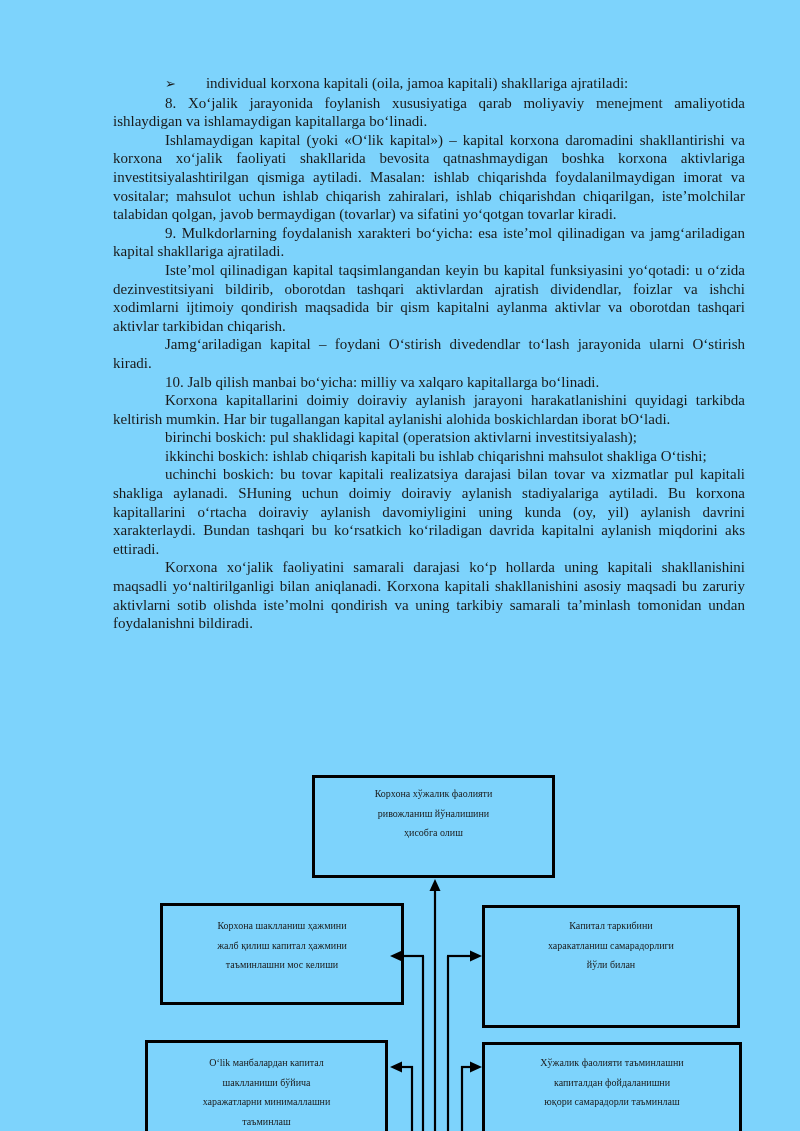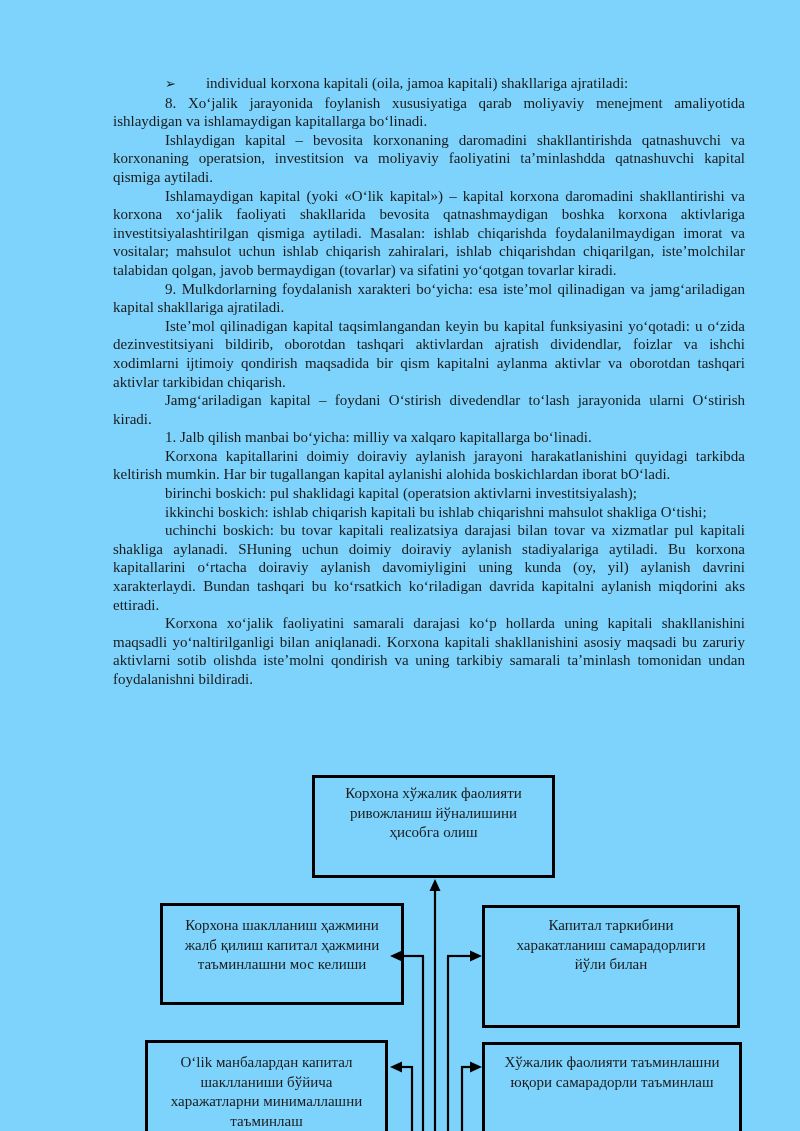--- a/index.html
+++ b/index.html
@@ -24,45 +24,44 @@
   .bullet-marker{
     font-family:"DejaVu Sans", sans-serif;
     font-size:13px;
     margin-right:30px;
   }
   .flow-box{
     position:absolute;
     border:3px solid #000;
     box-sizing:border-box;
     text-align:center;
-    font-size:15px;line-height:19.5px;
+    font-size:10px;line-height:19.5px;
     background:transparent;
   }
   .flow-box .bl{white-space:nowrap;}
   .box-top{left:312px;top:775px;width:243px;height:103px;padding-top:6px;}
   .box-mid-left{left:160px;top:903px;width:244px;height:102px;padding-top:10px;}
   .box-mid-right{left:482px;top:905px;width:258px;height:123px;padding-top:8px;}
   .box-bot-left{left:145px;top:1040px;width:243px;height:125px;padding-top:10px;}
   .box-bot-right{left:482px;top:1042px;width:260px;height:123px;padding-top:8px;}
   .arrows{position:absolute;left:0;top:0;pointer-events:none;}
 </style>
 </head>
 <body>
 
 <div class="page">
 
   <div class="body-text">
     <p class="bullet-line"><span class="bullet-marker">➢</span><span>individual korxona kapitali (oila, jamoa kapitali) shakllariga ajratiladi:</span></p>
     <p>8. Xoʻjalik jarayonida foylanish xususiyatiga qarab moliyaviy menejment amaliyotida ishlaydigan va ishlamaydigan kapitallarga boʻlinadi.</p>
-    <p>Ishlaydigan kapital – bevosita korxonaning daromadini shakllantirishda qatnashuvchi va korxonaning operatsion, investitsion va moliyaviy faoliyatini ta’minlashdda qatnashuvchi kapital qismiga aytiladi.</p>
     <p>Ishlamaydigan kapital (yoki «Oʻlik kapital») – kapital korxona daromadini shakllantirishi va korxona xoʻjalik faoliyati shakllarida bevosita qatnashmaydigan boshka korxona aktivlariga investitsiyalashtirilgan qismiga aytiladi. Masalan: ishlab chiqarishda foydalanilmaydigan imorat va vositalar; mahsulot uchun ishlab chiqarish zahiralari, ishlab chiqarishdan chiqarilgan, iste’molchilar talabidan qolgan, javob bermaydigan (tovarlar) va sifatini yoʻqotgan tovarlar kiradi.</p>
     <p>9. Mulkdorlarning foydalanish xarakteri boʻyicha: esa iste’mol qilinadigan va jamgʻariladigan kapital shakllariga ajratiladi.</p>
     <p>Iste’mol qilinadigan kapital taqsimlangandan keyin bu kapital funksiyasini yoʻqotadi: u oʻzida dezinvestitsiyani bildirib, oborotdan tashqari aktivlardan ajratish dividendlar, foizlar va ishchi xodimlarni ijtimoiy qondirish maqsadida bir qism kapitalni aylanma aktivlar va oborotdan tashqari aktivlar tarkibidan chiqarish.</p>
     <p>Jamgʻariladigan kapital – foydani Oʻstirish divedendlar toʻlash jarayonida ularni Oʻstirish kiradi.</p>
-    <p>1. Jalb qilish manbai boʻyicha: milliy va xalqaro kapitallarga boʻlinadi.</p>
+    <p>10. Jalb qilish manbai boʻyicha: milliy va xalqaro kapitallarga boʻlinadi.</p>
     <p>Korxona kapitallarini doimiy doiraviy aylanish jarayoni harakatlanishini quyidagi tarkibda keltirish mumkin. Har bir tugallangan kapital aylanishi alohida boskichlardan iborat bOʻladi.</p>
     <p>birinchi boskich: pul shaklidagi kapital (operatsion aktivlarni investitsiyalash);</p>
     <p>ikkinchi boskich: ishlab chiqarish kapitali bu ishlab chiqarishni mahsulot shakliga Oʻtishi;</p>
     <p>uchinchi boskich: bu tovar kapitali realizatsiya darajasi bilan tovar va xizmatlar pul kapitali shakliga aylanadi. SHuning uchun doimiy doiraviy aylanish stadiyalariga aytiladi. Bu korxona kapitallarini oʻrtacha doiraviy aylanish davomiyligini uning kunda (oy, yil) aylanish davrini xarakterlaydi. Bundan tashqari bu koʻrsatkich koʻriladigan davrida kapitalni aylanish miqdorini aks ettiradi.</p>
     <p>Korxona xoʻjalik faoliyatini samarali darajasi koʻp hollarda uning kapitali shakllanishini maqsadli yoʻnaltirilganligi bilan aniqlanadi. Korxona kapitali shakllanishini asosiy maqsadi bu zaruriy aktivlarni sotib olishda iste’molni qondirish va uning tarkibiy samarali ta’minlash tomonidan undan foydalanishni bildiradi.</p>
   </div>
 
   <div>
 
     <div class="flow-box box-top">
@@ -85,20 +84,21 @@
 
     <div class="flow-box box-bot-left">
       <div class="bl">Oʻlik манбалардан  капитал</div>
       <div class="bl">шаклланиши бўйича</div>
       <div class="bl">харажатларни минималлашни</div>
       <div class="bl">таъминлаш</div>
     </div>
 
     <div class="flow-box box-bot-right">
       <div class="bl">Хўжалик фаолияти таъминлашни</div>
+      <div class="bl">капиталдан фойдаланишни</div>
       <div class="bl">юқори самарадорли таъминлаш</div>
     </div>
 
     <svg class="arrows" width="800" height="1131" viewBox="0 0 800 1131">
 
       <g>
         <line x1="435" y1="1131" x2="435" y2="889" stroke="#000" stroke-width="2.2"></line>
         <polygon points="435,879 429.5,891 440.5,891" fill="#000"></polygon>
       </g>
 

